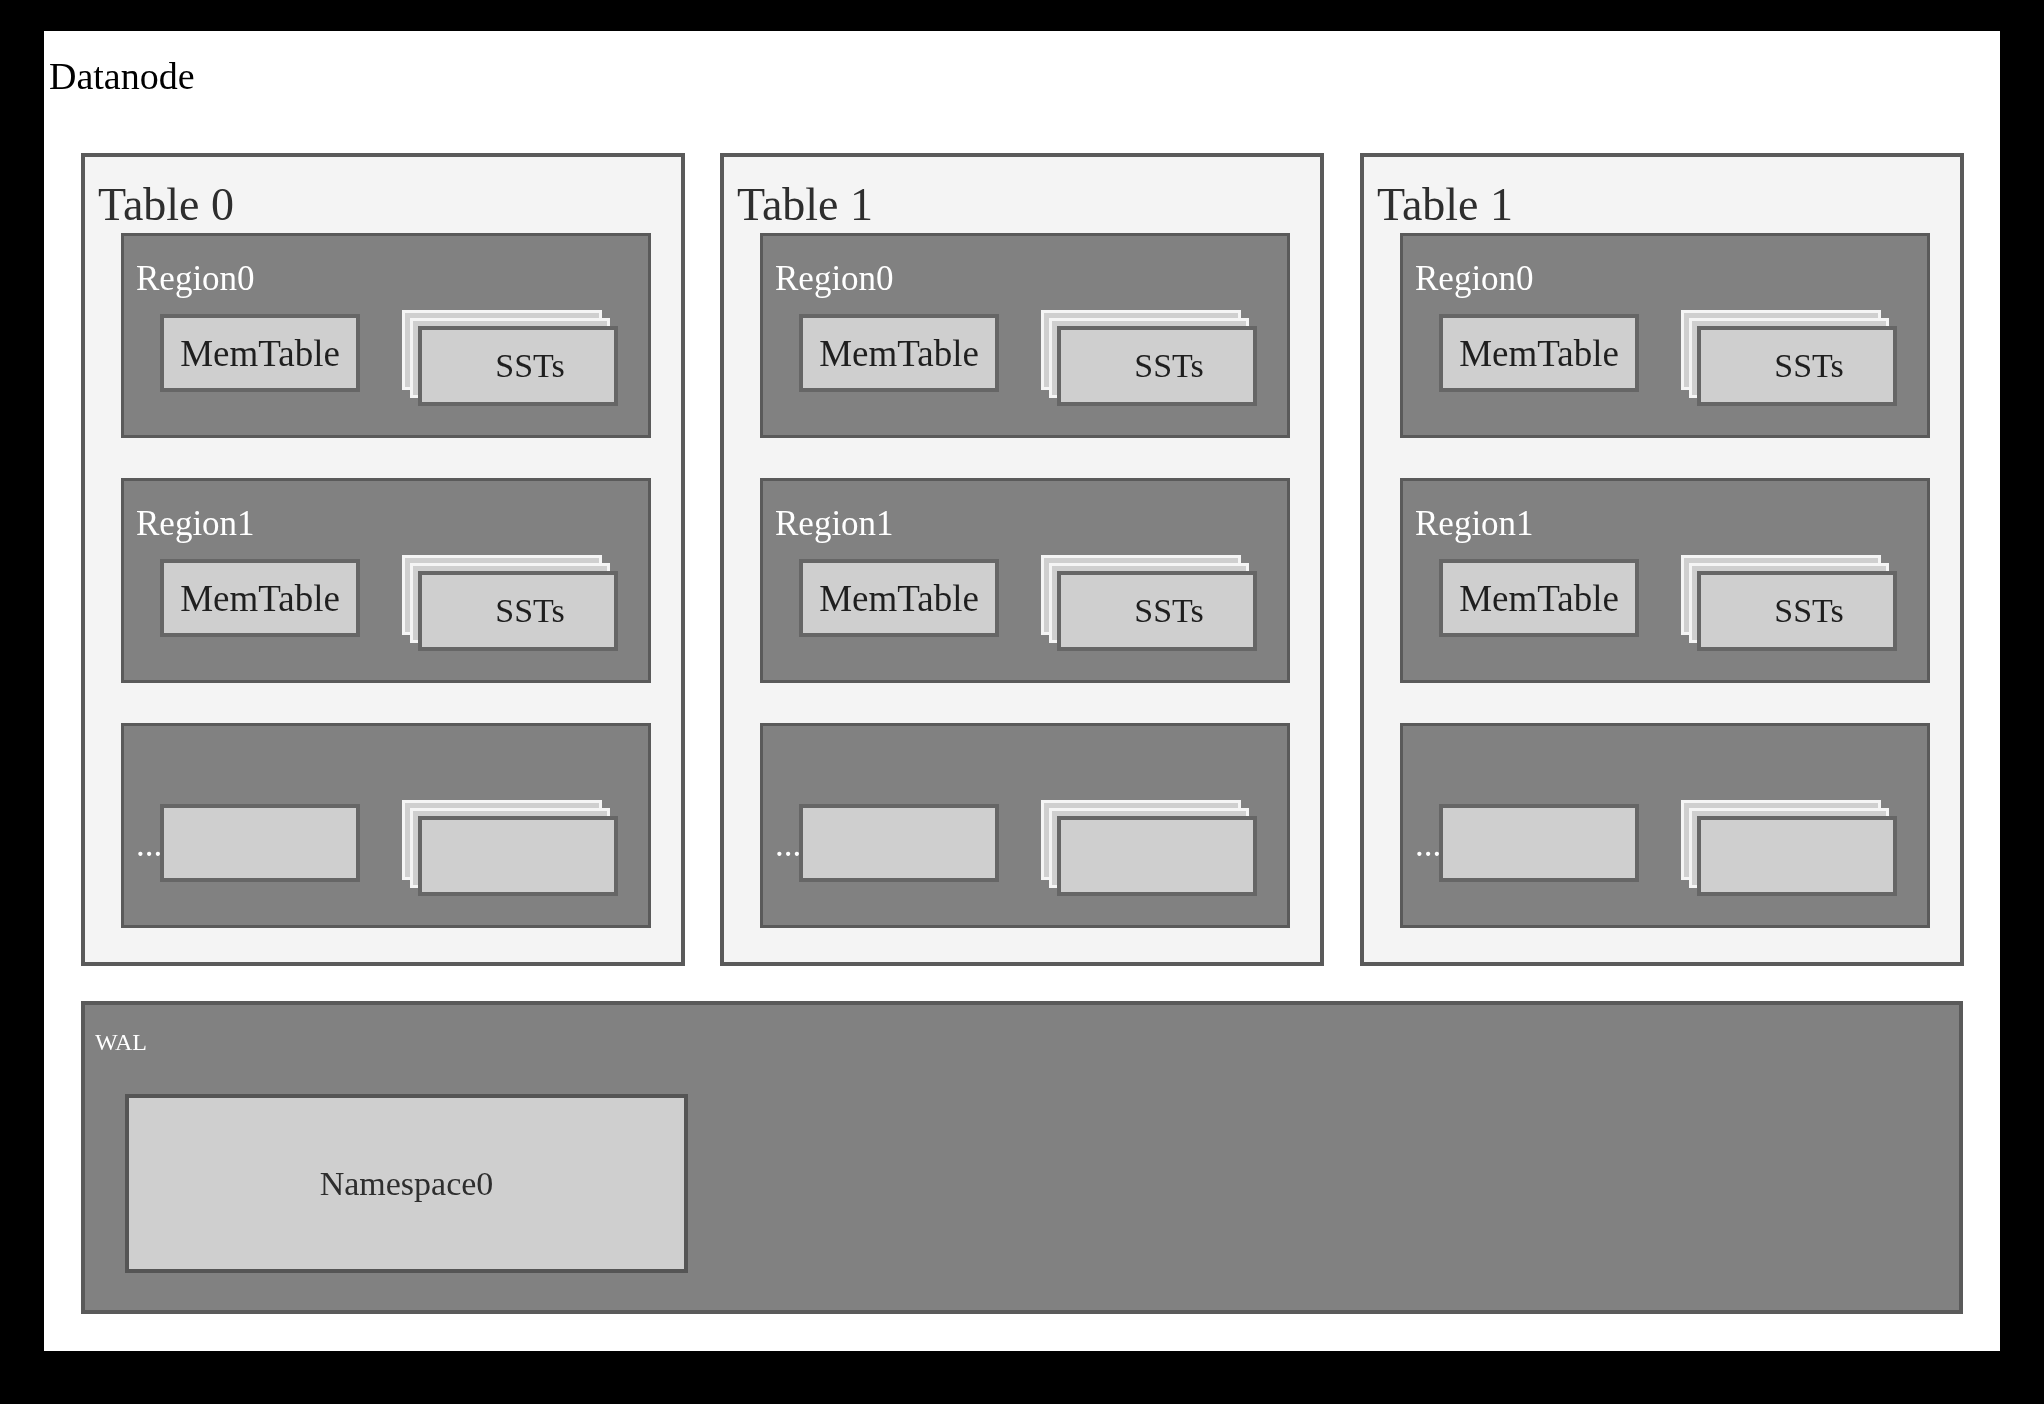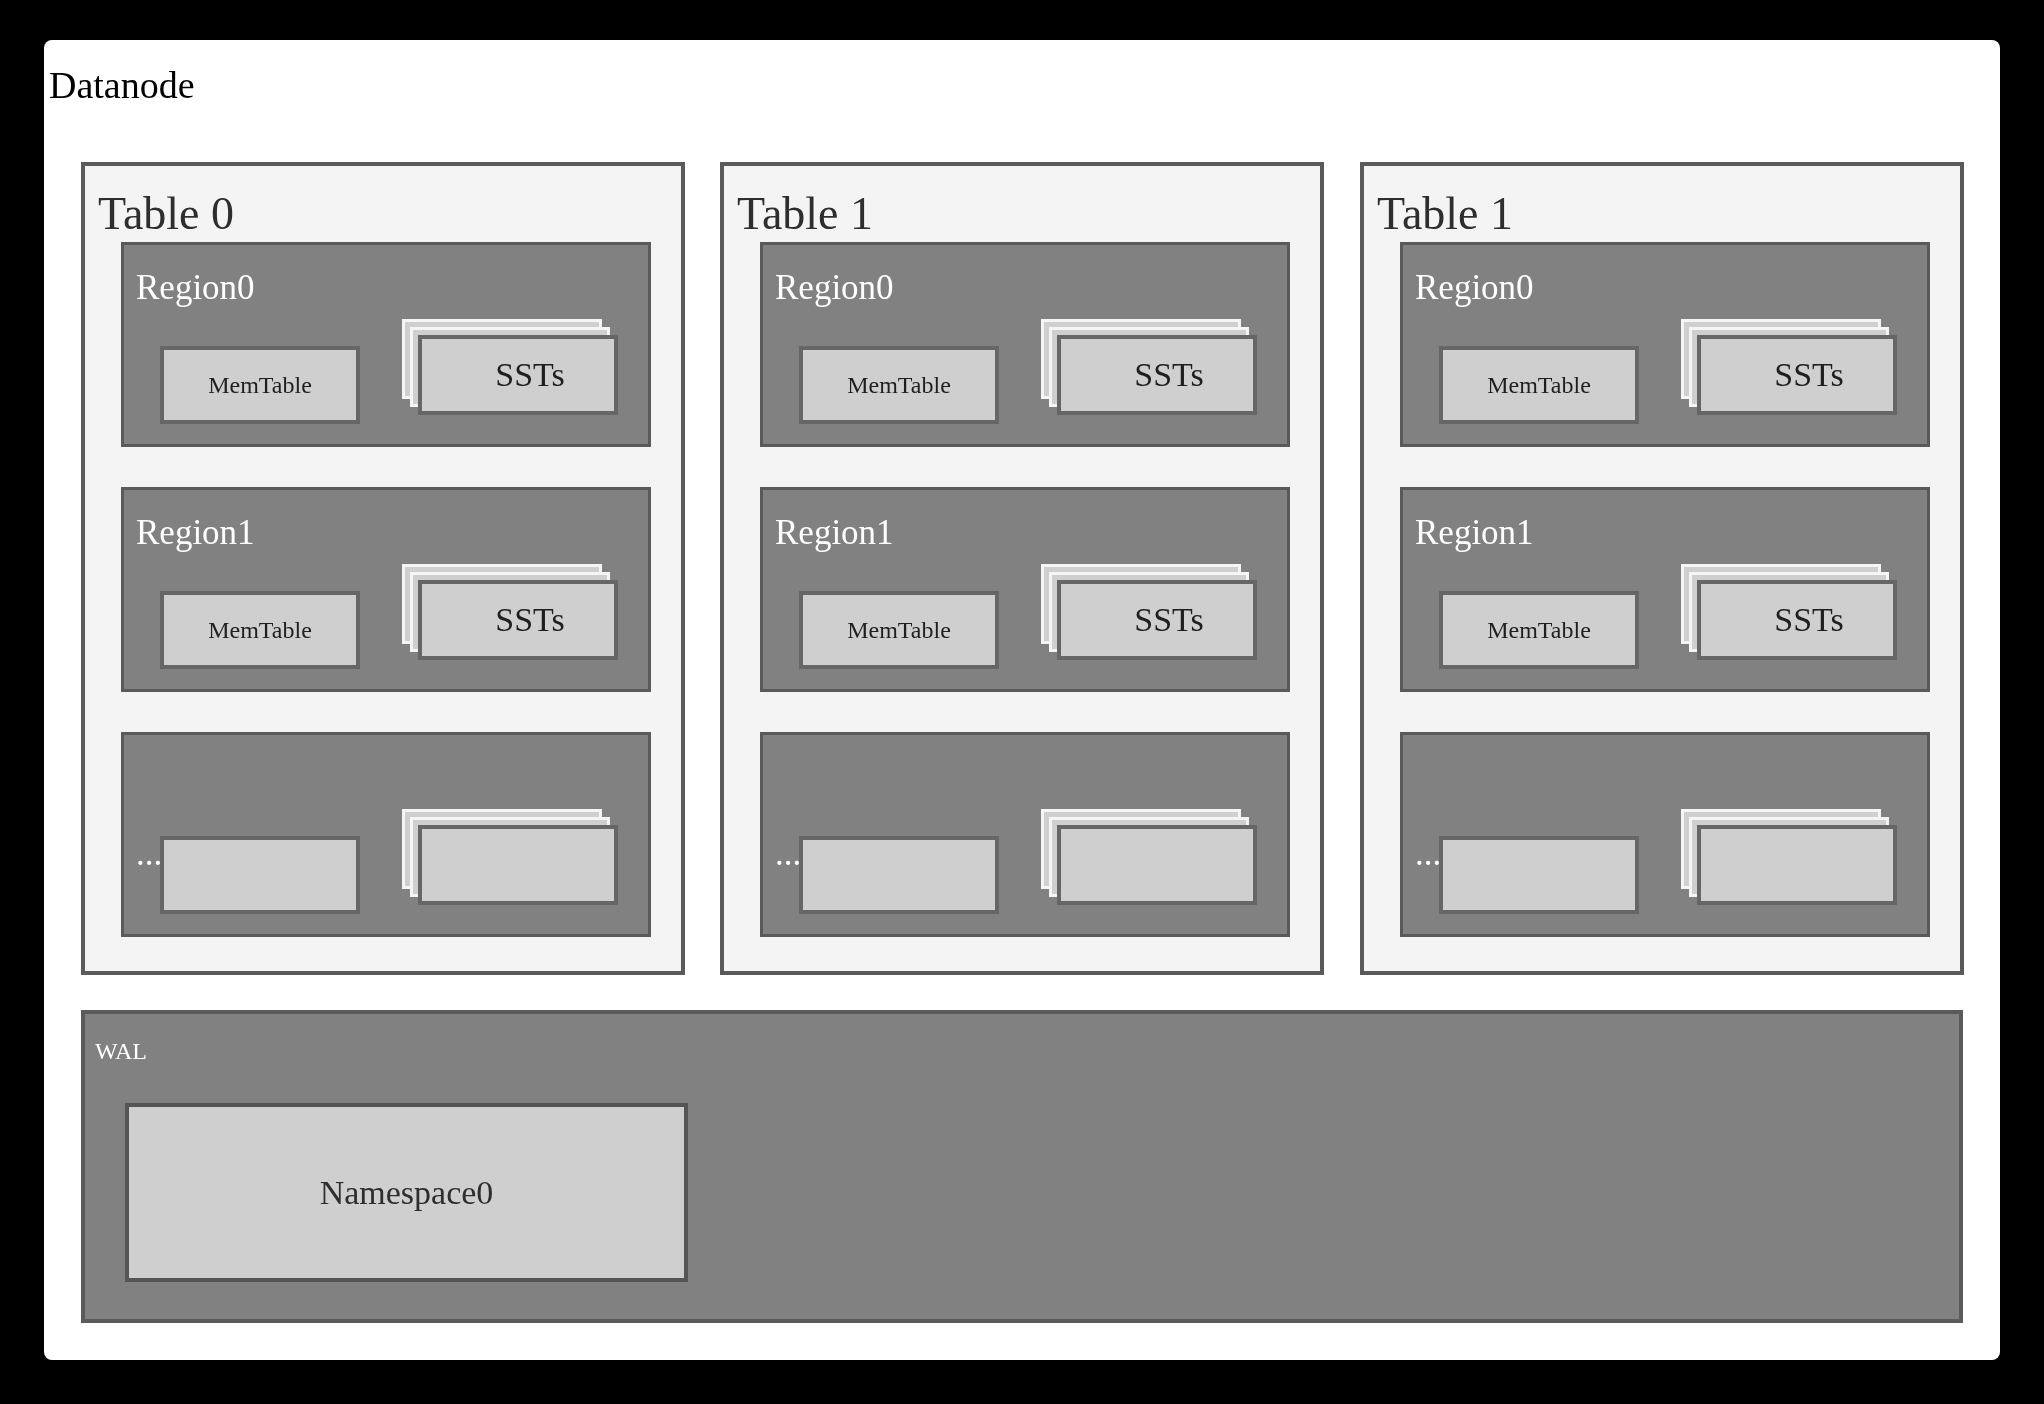--- a/index.html
+++ b/index.html
@@ -2,23 +2,22 @@
 <html><head>
 <meta charset="utf-8">
 <style>
   html,body{margin:0;padding:0;}
   body{
     width:2044px;height:1404px;position:relative;overflow:hidden;
     background:var(--frame,#000);
     font-family:"Liberation Serif","DejaVu Serif",serif;
   }
   .canvas{
-    position:absolute;left:44px;top:40px;width:1956px;height:1320px;
+    position:absolute;left:44px;top:31px;width:1956px;height:1320px;
     background:var(--canvas,#fff);
-    border-radius:8px;
   }
   .title{
     position:absolute;left:5px;top:24px;
     font-size:38px;line-height:1.15;color:#000;
   }
   .table{
     position:absolute;top:122px;width:604px;height:813px;box-sizing:border-box;
     background:var(--table_bg,#f4f4f4);
     border:4px solid var(--table_border,#5a5a5a);
   }
@@ -40,21 +39,21 @@
   .region-label{
     position:absolute;left:12px;top:24px;
     font-size:35px;line-height:1.1;color:var(--label_light,#fff);
   }
   .region.r2 .region-label{top:100px;}
   .memtable{
     position:absolute;left:36px;top:78px;width:200px;height:78px;box-sizing:border-box;
     background:var(--box_bg,#cfcfcf);
     border:4px solid var(--box_border,#666);
     display:flex;align-items:center;justify-content:center;
-    font-size:24px;color:var(--text_dark,#1f1f1f);margin-top:23px;
+    font-size:37px;color:var(--text_dark,#1f1f1f);
   }
   .stack{
     position:absolute;left:278px;top:74px;width:216px;height:96px;
   }
   .card{
     position:absolute;width:200px;height:80px;box-sizing:border-box;
     background:var(--box_bg,#cfcfcf);
   }
   .card.b1{left:0;top:0;border:3px solid var(--stack_back_border,#f5f5f5);}
   .card.b2{left:8px;top:8px;border:3px solid var(--stack_back_border,#f5f5f5);}

